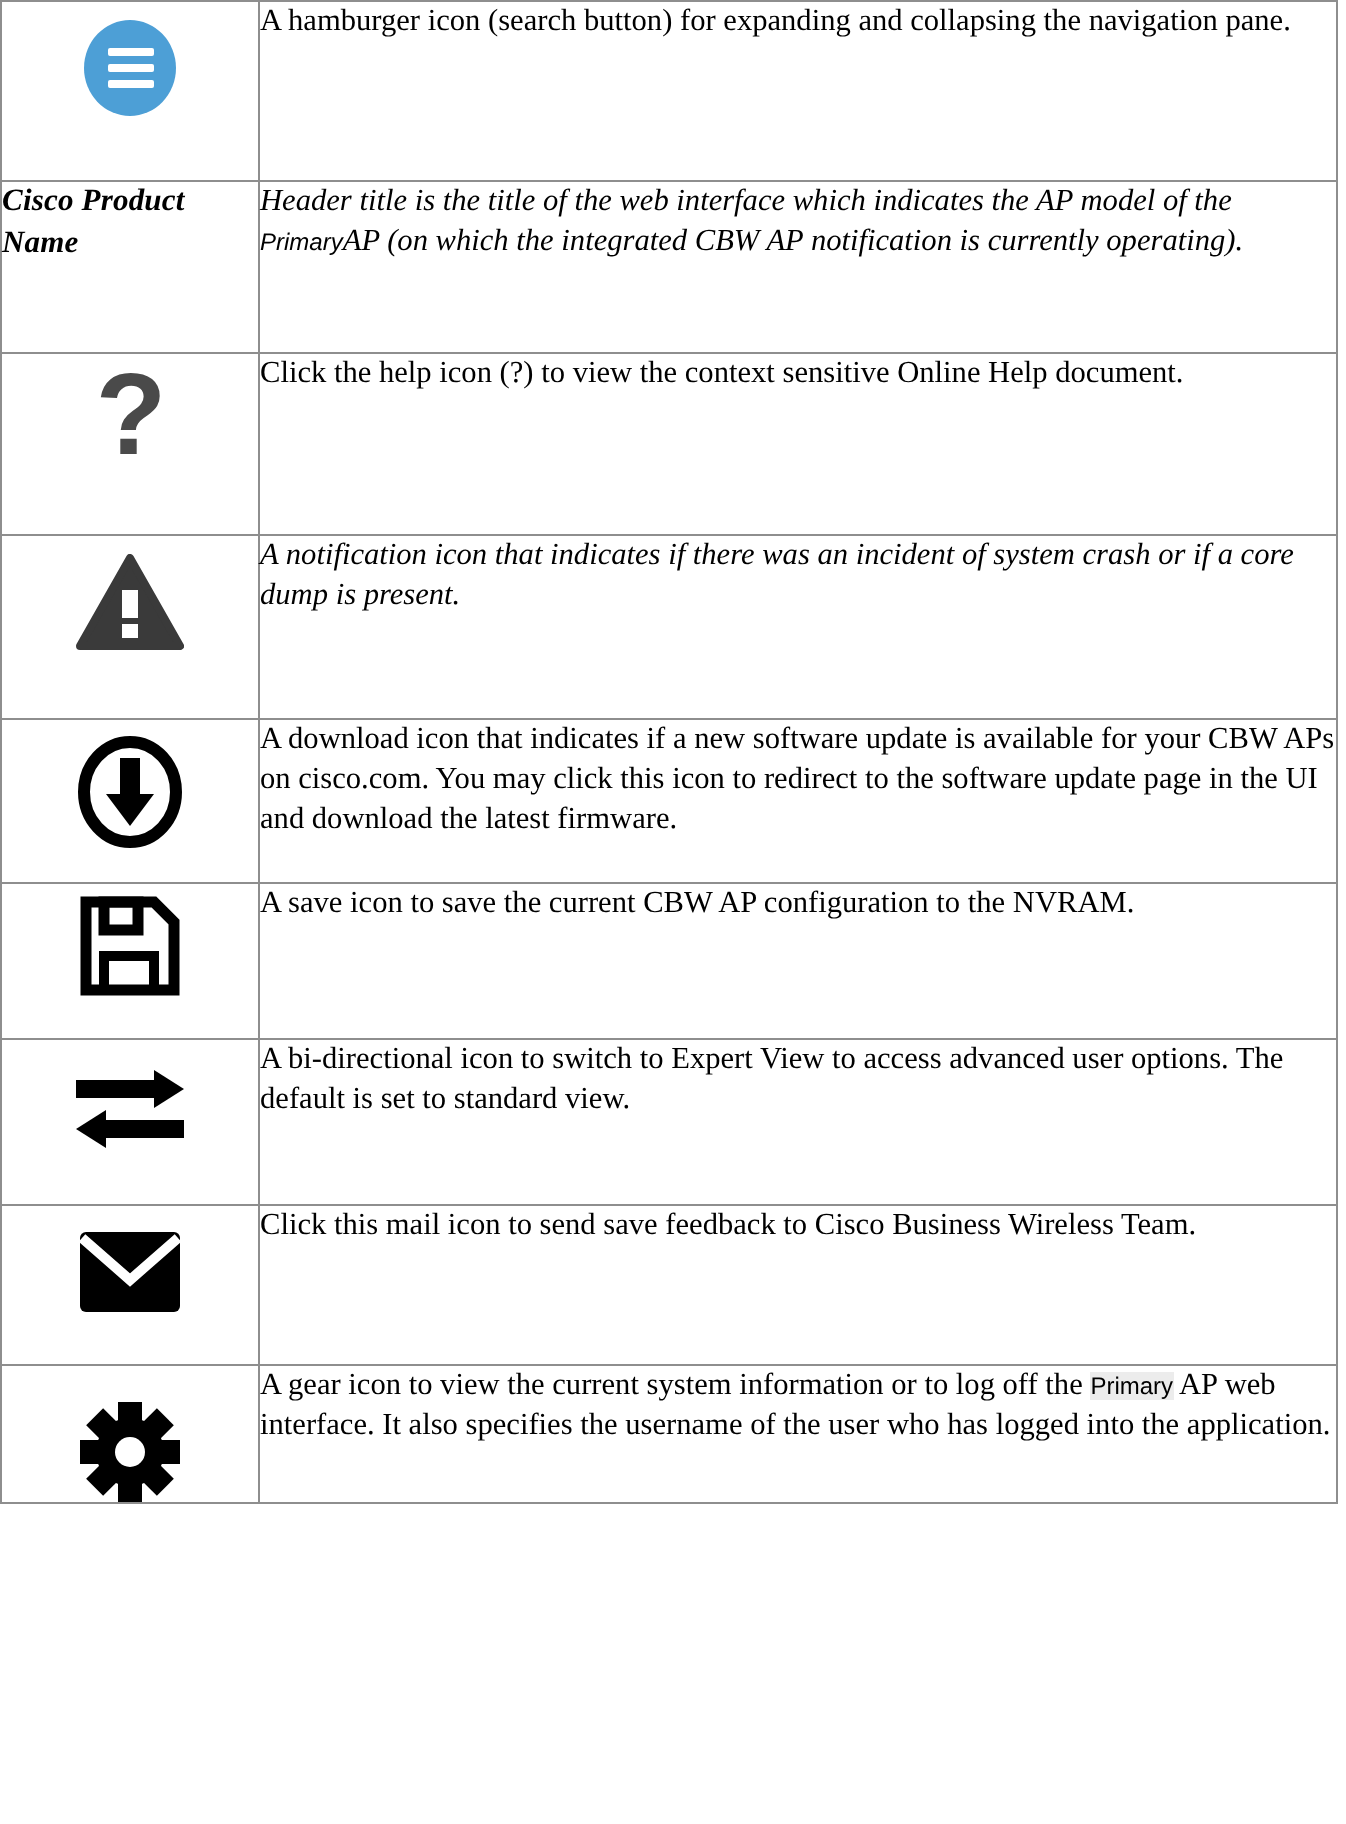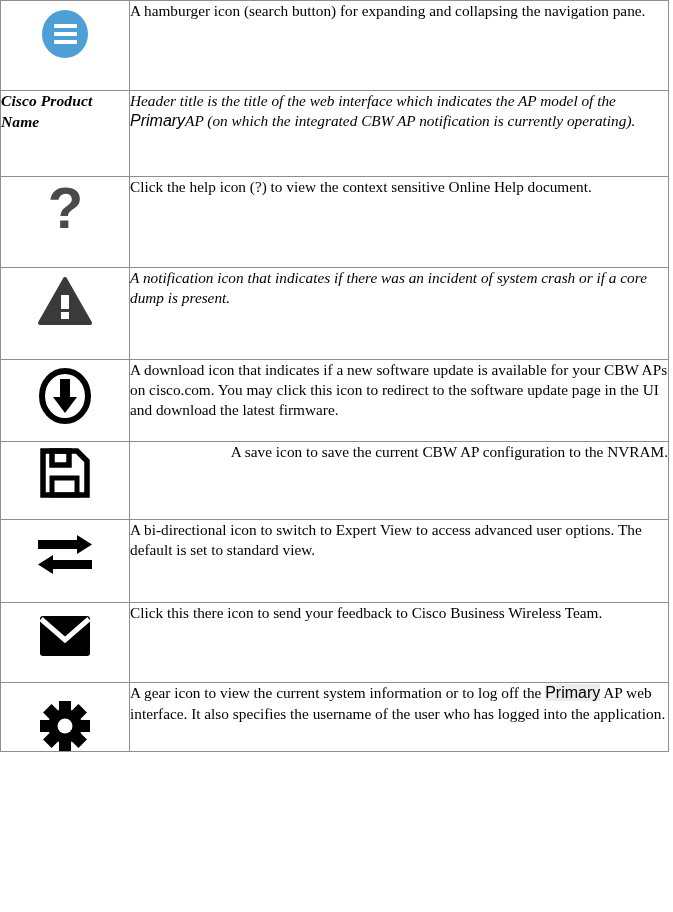--- a/index.html
+++ b/index.html
@@ -59,21 +59,21 @@
   }
 
   td.desc-cell p {
     margin: 0;
   }
 
   .bold-inline { font-weight: normal; }
 
   .sans-inline {
     font-family: "Liberation Sans", "DejaVu Sans", sans-serif;
-    font-size: 16px;
+    font-size: 12px;
   }
   .hl {
     background: #ececec;
   }
 
   
   .icon-svg { display: block; }
 
   .hamburger-circle {
     width: 46px;
@@ -168,21 +168,21 @@
             <rect x="21" y="11" width="10" height="21" fill="#000000"></rect>
             <path d="M14 29 L38 29 L26 45 Z" fill="#000000"></path>
           </svg>
         </div>
       </td>
       <td class="desc-cell">
         <p>A download icon that indicates if a new software update is available for your CBW APs on cisco.com. You may click this icon to redirect to the software update page in the UI and download the latest firmware.</p>
       </td>
     </tr>
 
-    <tr style="height:78px;text-align:right;">
+    <tr style="height:78px;">
       <td class="icon-cell" colspan="2">
         <div class="icon-wrap" style="padding-top:6px;">
           <svg class="icon-svg" width="50" height="50" viewBox="0 0 50 50">
             <path d="M3 3 L37 3 L47 13 L47 47 L3 47 Z" fill="none" stroke="#000000" stroke-width="5.5" stroke-linejoin="miter"></path>
             <rect x="12" y="3" width="17" height="14" fill="none" stroke="#000000" stroke-width="5.5"></rect>
             <rect x="12" y="30" width="25" height="17" fill="none" stroke="#000000" stroke-width="5"></rect>
           </svg>
         </div>
       </td>
       <td class="desc-cell">
@@ -209,21 +209,21 @@
     <tr style="height:80px;">
       <td class="icon-cell" colspan="2">
         <div class="icon-wrap" style="padding-top:12px;">
           <svg class="icon-svg" width="52" height="42" viewBox="0 0 52 42">
             <rect x="1" y="1" width="50" height="40" rx="3" fill="#000000"></rect>
             <path d="M2 4 L26 25 L50 4" fill="none" stroke="#ffffff" stroke-width="5"></path>
           </svg>
         </div>
       </td>
       <td class="desc-cell">
-        <p>Click this there icon to send your feedback to Cisco Business Wireless Team.</p>
+        <p>Click this mail icon to send save feedback to Cisco Business Wireless Team.</p>
       </td>
     </tr>
 
     <tr style="height:67px;">
       <td class="icon-cell" colspan="2">
         <div class="icon-wrap" style="padding-top:18px;">
           <svg class="icon-svg" width="50" height="50" viewBox="0 0 50 50">
             <g fill="#000000">
               <rect x="19" y="0" width="12" height="50"></rect>
               <rect x="0" y="19" width="50" height="12"></rect>

